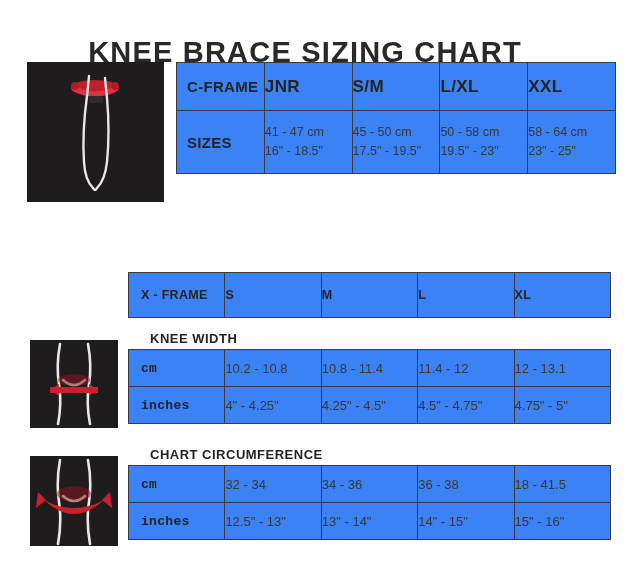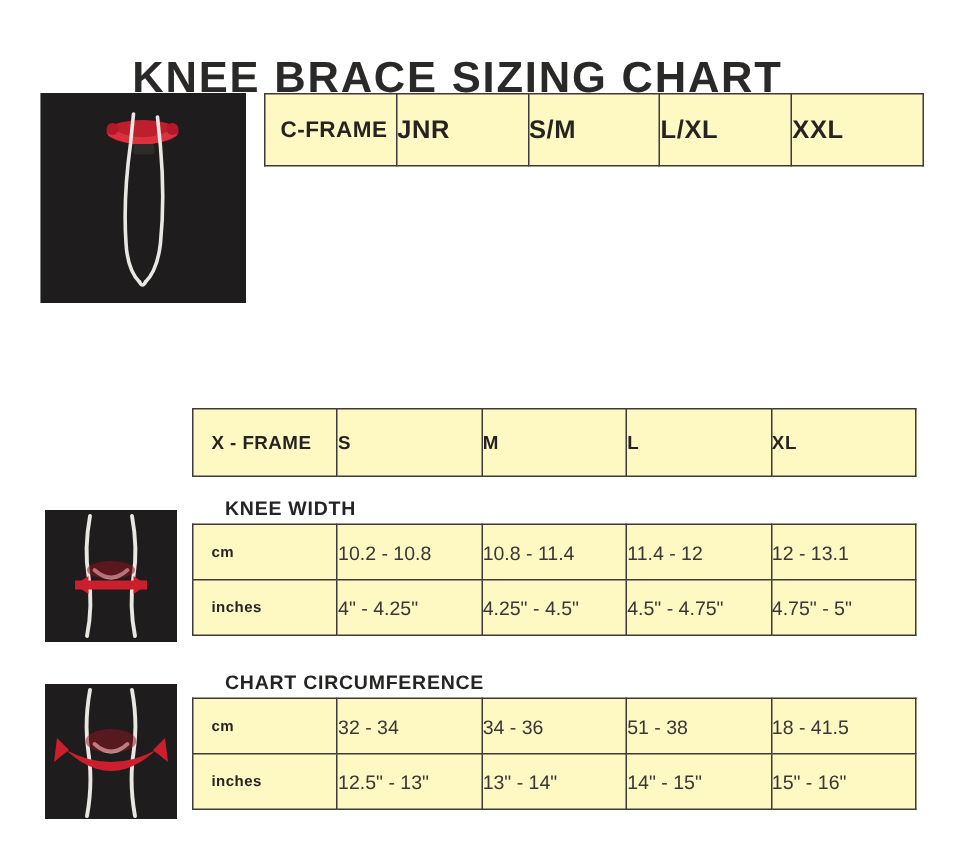--- a/index.html
+++ b/index.html
@@ -40,21 +40,21 @@
   .thumb svg { display: block; width: 100%; height: 100%; }
 
   .thumb-cframe   { left: 27px;  top: 62px;  width: 137px; height: 140px; }
   .thumb-width    { left: 30px;  top: 340px; width: 88px;  height: 88px; }
   .thumb-circ     { left: 30px;  top: 456px; width: 88px;  height: 90px; }
 
   
   table.size-table {
     position: absolute;
     border-collapse: collapse;
-    background: #fef9c3;
+    background: #3b82f6;
     table-layout: fixed;
   }
   table.size-table td,
   table.size-table th {
     border: 1.5px solid #3c3a3a;
     text-align: left;
     vertical-align: middle;
     font-size: 13px;
     color: #3a3737;
     padding: 0;
@@ -106,21 +106,21 @@
     padding-left: 20px;
   }
   #caption-knee-width { left: 130px; top: 331px; }
   #caption-knee-circ  { left: 130px; top: 447px; }
 
   
   #table-knee-width { left: 128px; top: 349px; width: 483px; }
   #table-knee-circ  { left: 128px; top: 465px; width: 483px; }
   #table-knee-width td, #table-knee-circ td { height: 36px; }
   #table-knee-width .rowlabel, #table-knee-circ .rowlabel {
-    font-size: 10px; padding-left: 12px;
+    font-size: 13px; padding-left: 12px; font-family: Liberation Mono, monospace;
   }
   #table-knee-width td, #table-knee-circ td { font-size: 13px; }
 </style>
 </head>
 <body>
 
 <div class="page-title">KNEE BRACE SIZING CHART</div>
 
 <div class="thumb thumb-cframe">
   <svg viewBox="0 0 137 140" xmlns="http://www.w3.org/2000/svg" aria-hidden="true">
@@ -144,20 +144,39 @@
 
 <table class="size-table" id="table-cframe">
   <tbody>
       <tr>
     <td class="rowlabel">C-FRAME</td>
     <td class="hdr">JNR</td>
     <td class="hdr">S/M</td>
     <td class="hdr">L/XL</td>
     <td class="hdr">XXL</td>
   </tr>
+  <tr class="sizes-row">
+    <td class="rowlabel">SIZES</td>
+    <td class="two-line">
+      <div>41 - 47 cm</div>
+      <div>16" - 18.5"</div>
+    </td>
+    <td class="two-line">
+      <div>45 - 50 cm</div>
+      <div>17.5" - 19.5"</div>
+    </td>
+    <td class="two-line">
+      <div>50 - 58 cm</div>
+      <div>19.5" - 23"</div>
+    </td>
+    <td class="two-line">
+      <div>58 - 64 cm</div>
+      <div>23" - 25"</div>
+    </td>
+  </tr>
 </tbody>
   </table>
 
 <table class="size-table" id="table-xframe">
   <tbody>
       <tr>
     <td class="rowlabel">X - FRAME</td>
     <td class="hdr">S</td>
     <td class="hdr">M</td>
     <td class="hdr">L</td>
@@ -222,21 +241,21 @@
 </div>
 
 <div class="section-caption" id="caption-knee-circ">CHART CIRCUMFERENCE</div>
 
 <table class="size-table" id="table-knee-circ">
   <tbody>
       <tr>
     <td class="rowlabel">cm</td>
     <td>32 - 34</td>
     <td>34 - 36</td>
-    <td>51 - 38</td>
+    <td>36 - 38</td>
     <td>18 - 41.5</td>
   </tr>
   <tr>
     <td class="rowlabel">inches</td>
     <td>12.5" - 13"</td>
     <td>13" - 14"</td>
     <td>14" - 15"</td>
     <td>15" - 16"</td>
   </tr>
 </tbody>

